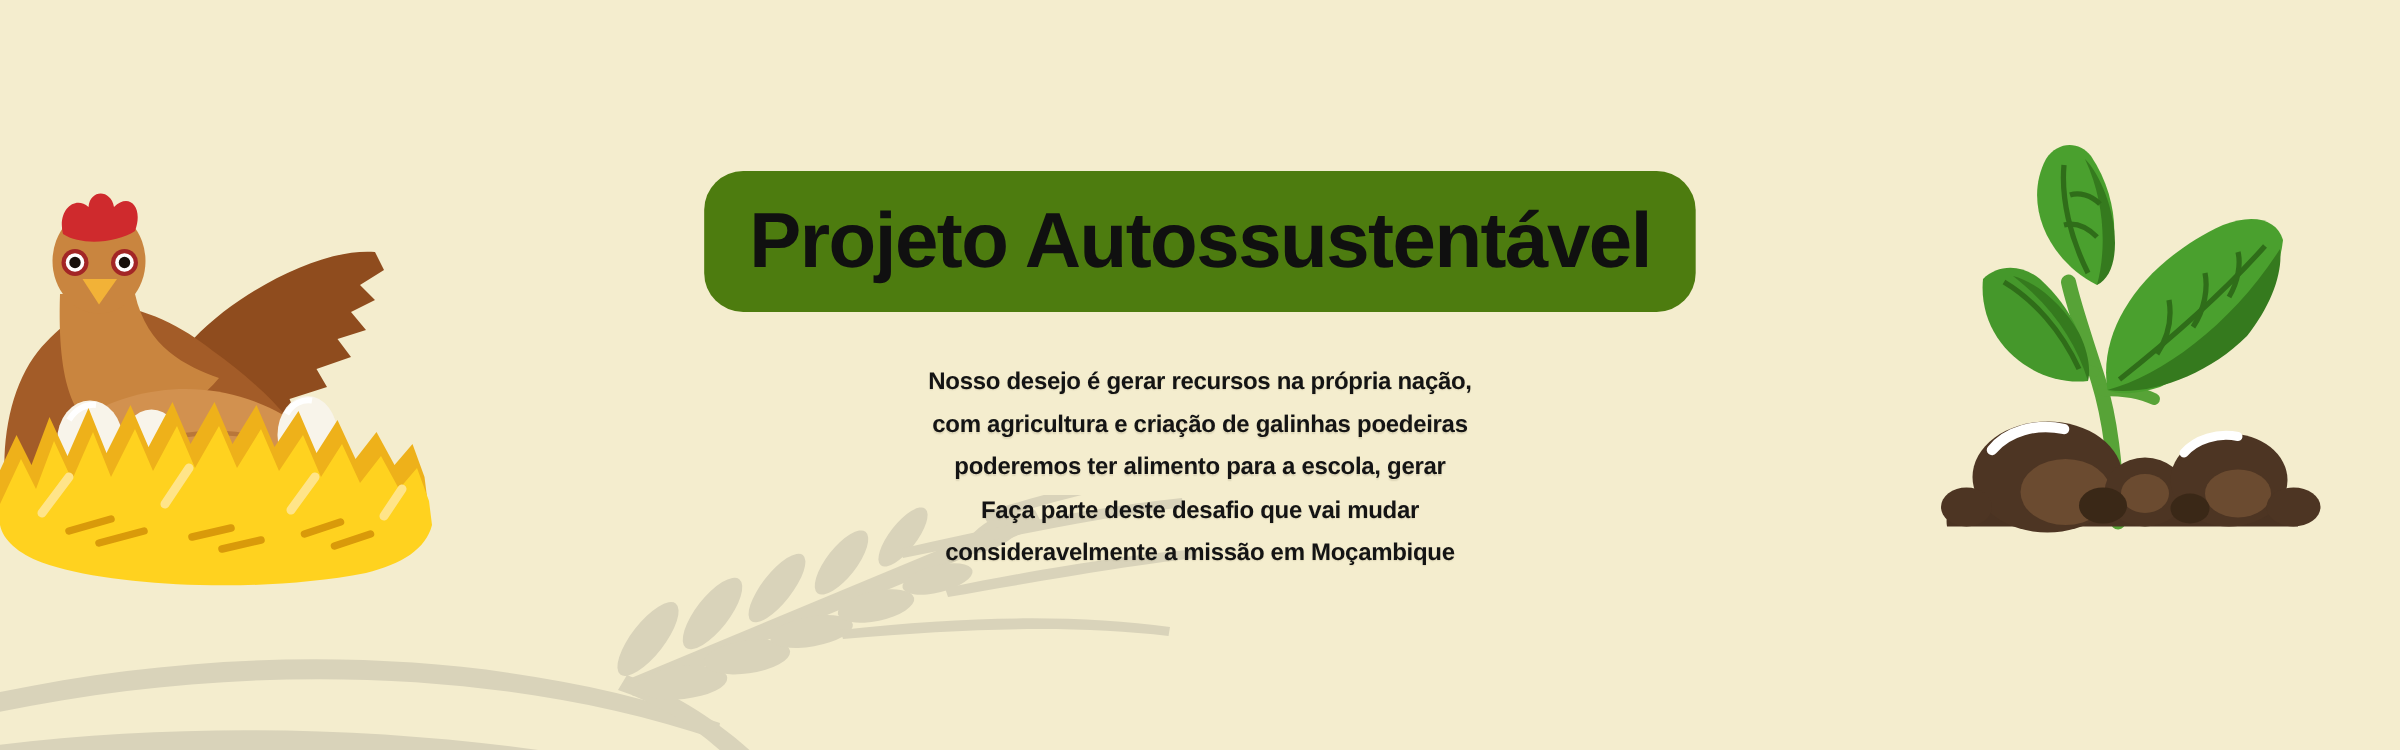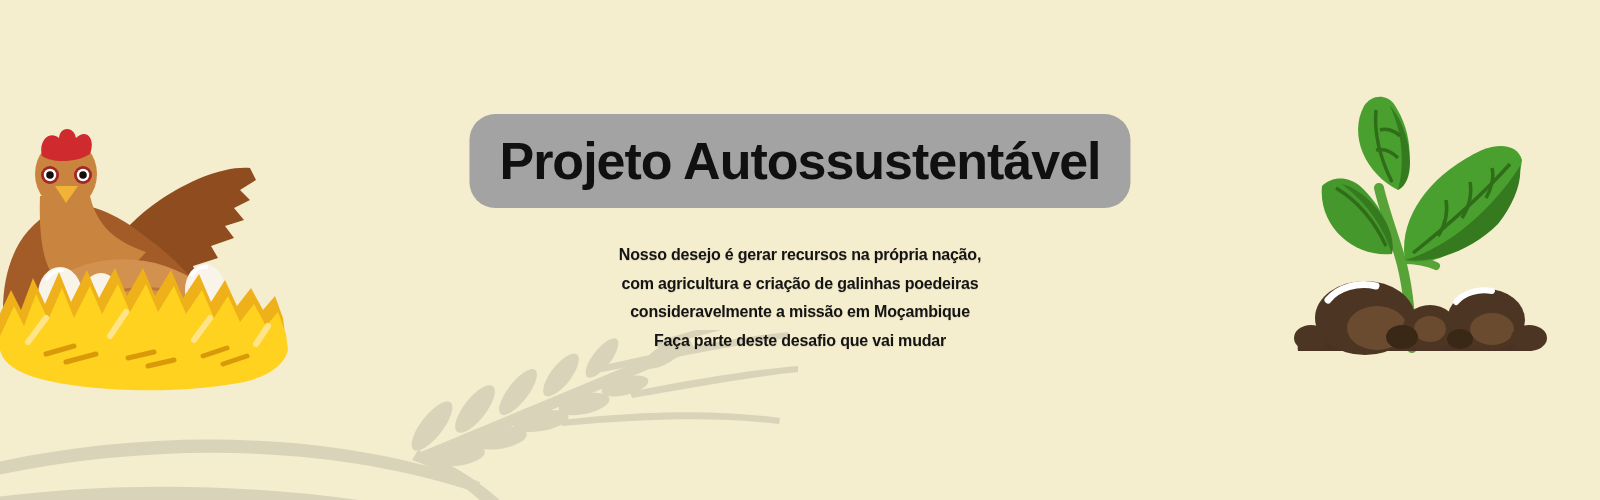--- a/index.html
+++ b/index.html
@@ -11,21 +11,21 @@
     font-family:"Liberation Sans", sans-serif;
   }
   .illus{position:absolute;pointer-events:none;}
   .wheat-watermark{left:0;top:330px;}
   .hen{left:-2px;top:128px;}
   .seedling{left:1280px;top:88px;}
   .title-box{
     position:absolute;
     left:50%;top:114px;
     transform:translateX(-50%);
-    background:#a3a3a3;
+    background:#4d7c0f;
     border-radius:26px;
     padding:16px 30px;
     white-space:nowrap;
   }
   .title-box h1{
     margin:0;
     font-size:52px;
     line-height:62px;
     font-weight:bold;
     letter-spacing:-1px;
@@ -139,22 +139,23 @@
     </g>
   </svg>
 
   <div class="title-box">
     <h1>Projeto Autossustentável</h1>
   </div>
 
   <div class="body-text">
     <span>Nosso desejo é gerar recursos na própria nação,</span>
     <span>com agricultura e criação de galinhas poedeiras</span>
+    <span>poderemos ter alimento para a escola, gerar</span>
+    <span>Faça parte deste desafio que vai mudar</span>
     <span>consideravelmente a missão em Moçambique</span>
-    <span>Faça parte deste desafio que vai mudar</span>
   </div>
 
   <svg class="illus seedling" width="270" height="272" viewBox="0 0 270 272">
 
     <path d="M132,260 C130,220 127,192 119,166 C111,140 103,118 99,100" stroke="#57a337" stroke-width="10" fill="none" stroke-linecap="round"></path>
     <path d="M122,172 C135,172 148,174 156,178" stroke="#57a337" stroke-width="8" fill="none" stroke-linecap="round"></path>
     <path d="M116,160 C108,158 98,152 92,146" stroke="#57a337" stroke-width="7" fill="none" stroke-linecap="round"></path>
 
     <g>
       <path fill="#4aa02e" d="M118,102 C86,86 68,48 84,18 C92,6 106,6 114,16 C134,46 134,84 118,102 Z"></path>

